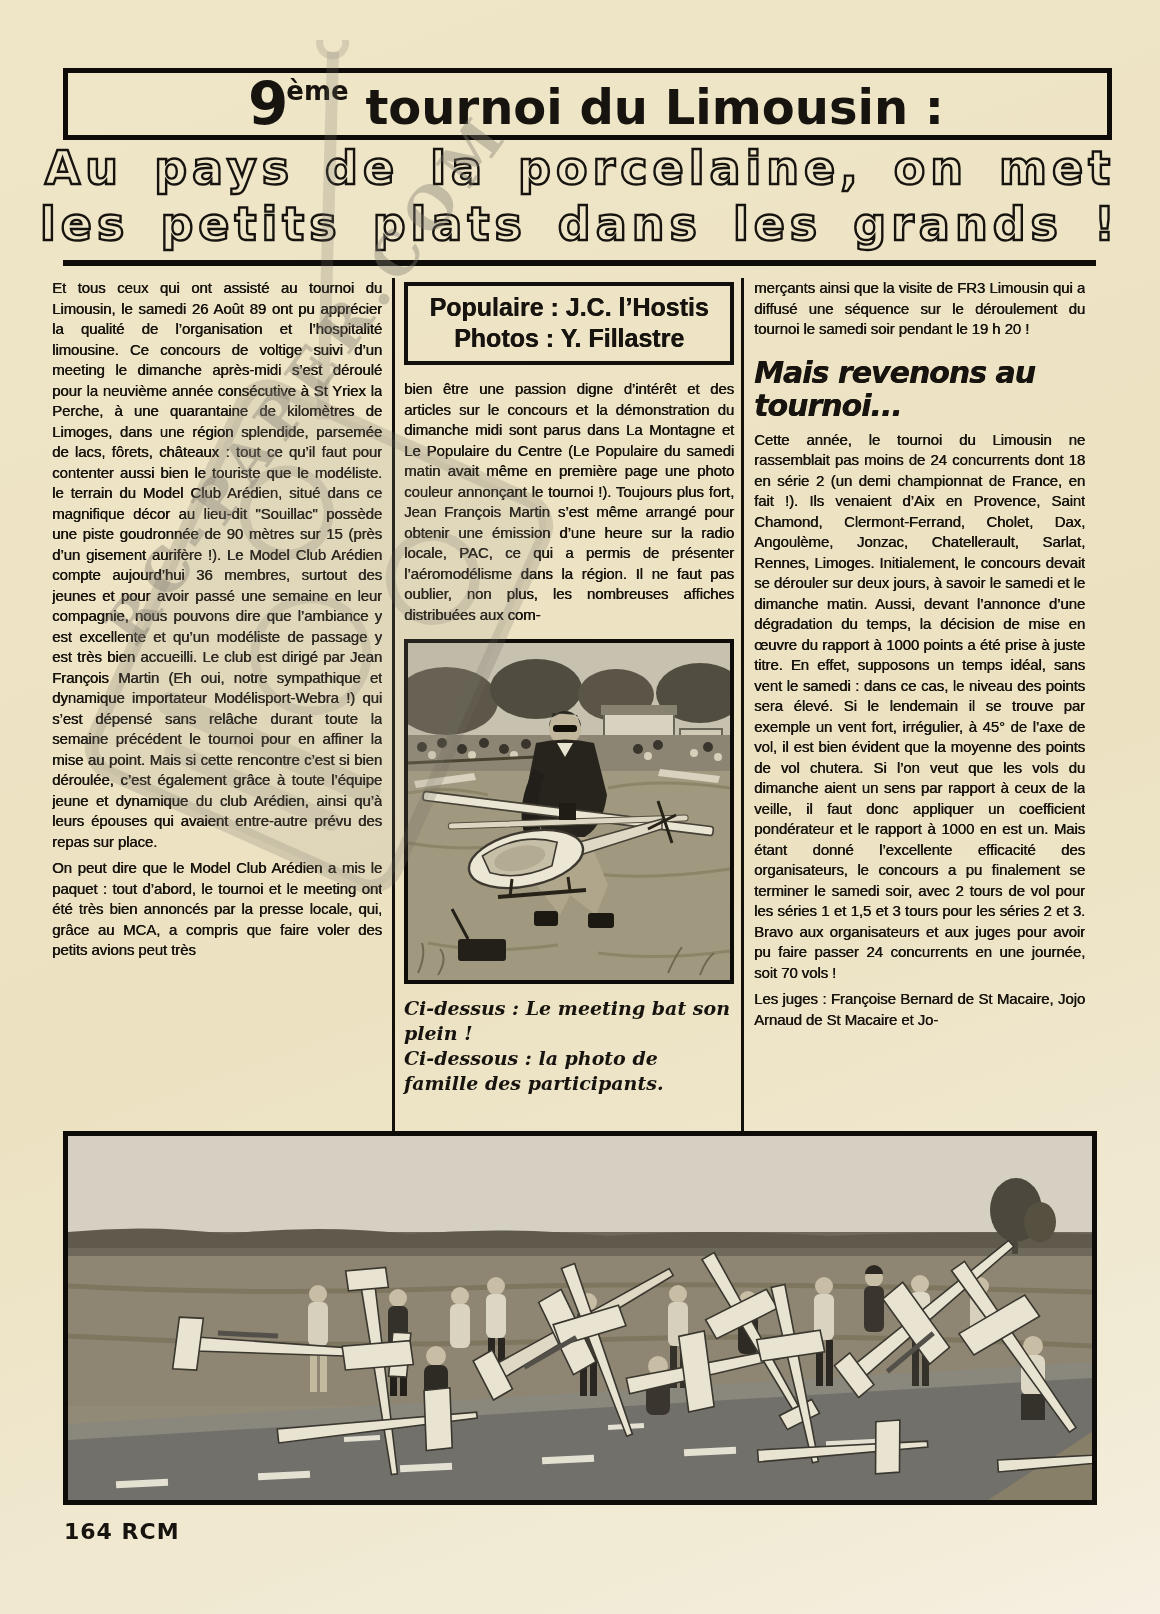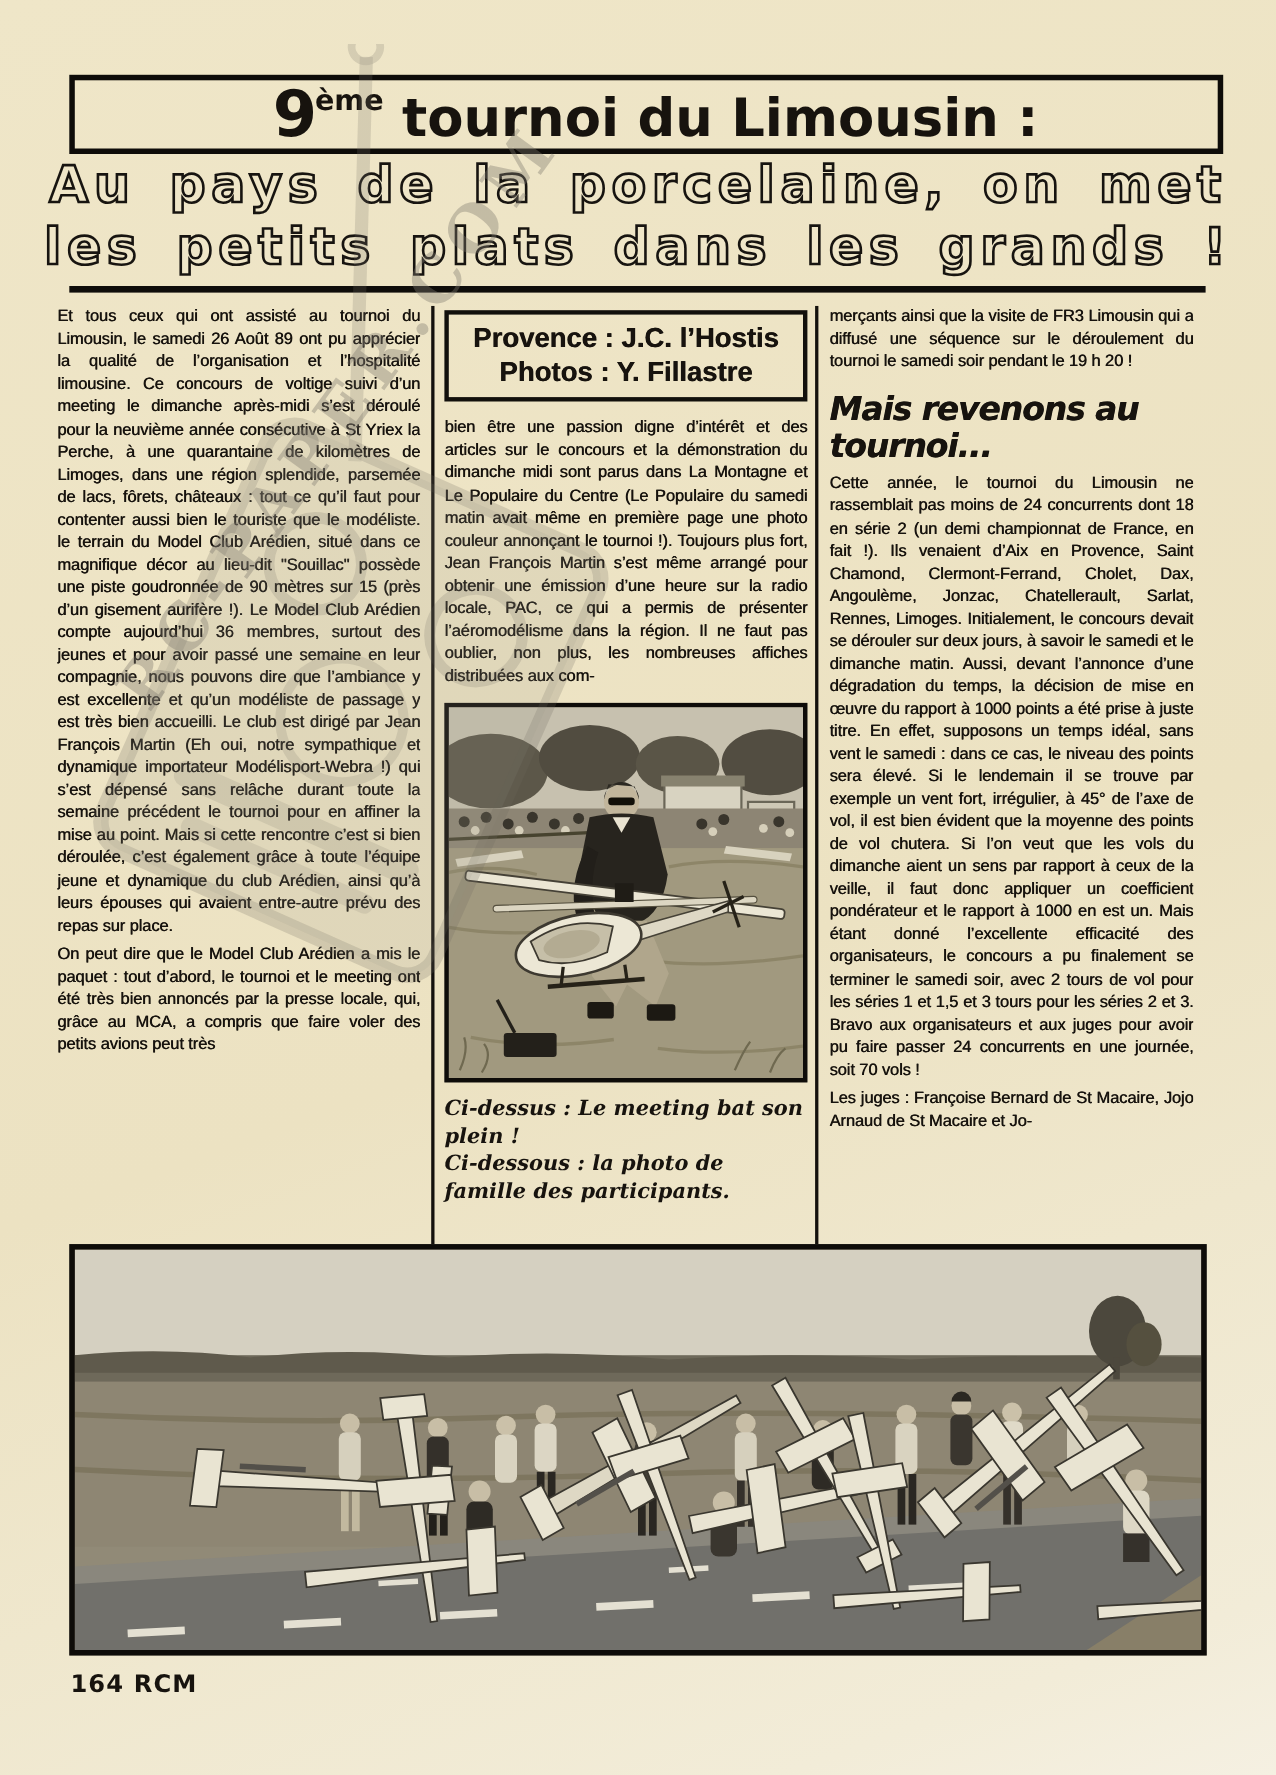--- a/index.html
+++ b/index.html
@@ -133,21 +133,21 @@
 
   <div class="columns">
 
     <div class="col col1">
       <p class="body">Et tous ceux qui ont assisté au tournoi du Limousin, le samedi 26 Août 89 ont pu apprécier la qualité de l’organisation et l’hospitalité limousine. Ce concours de voltige suivi d’un meeting le dimanche après-midi s’est déroulé pour la neuvième année consécutive à St Yriex la Perche, à une quarantaine de kilomètres de Limoges, dans une région splendide, parsemée de lacs, fôrets, châteaux : tout ce qu’il faut pour contenter aussi bien le touriste que le modéliste. le terrain du Model Club Arédien, situé dans ce magnifique décor au lieu-dit "Souillac" possède une piste goudronnée de 90 mètres sur 15 (près d’un gisement aurifère !). Le Model Club Arédien compte aujourd’hui 36 membres, surtout des jeunes et pour avoir passé une semaine en leur compagnie, nous pouvons dire que l’ambiance y est excellente et qu’un modéliste de passage y est très bien accueilli. Le club est dirigé par Jean François Martin (Eh oui, notre sympathique et dynamique importateur Modélisport-Webra !) qui s’est dépensé sans relâche durant toute la semaine précédent le tournoi pour en affiner la mise au point. Mais si cette rencontre c’est si bien déroulée, c’est également grâce à toute l’équipe jeune et dynamique du club Arédien, ainsi qu’à leurs épouses qui avaient entre-autre prévu des repas sur place.</p>
       <p class="body">On peut dire que le Model Club Arédien a mis le paquet : tout d’abord, le tournoi et le meeting ont été très bien annoncés par la presse locale, qui, grâce au MCA, a compris que faire voler des petits avions peut très</p>
     </div>
 
     <div class="col col2">
       <div class="byline-box">
-        <div>Provence : J.C. l’Hostis</div>
+        <div>Populaire : J.C. l’Hostis</div>
         <div>Photos : Y. Fillastre</div>
       </div>
       <p class="body">bien être une passion digne d’intérêt et des articles sur le concours et la démonstration du dimanche midi sont parus dans La Montagne et Le Populaire du Centre (Le Populaire du samedi matin avait même en première page une photo couleur annonçant le tournoi !). Toujours plus fort, Jean François Martin s’est même arrangé pour obtenir une émission d’une heure sur la radio locale, PAC, ce qui a permis de présenter l’aéromodélisme dans la région. Il ne faut pas oublier, non plus, les nombreuses affiches distribuées aux com-</p>
 
       <div class="photo-frame">
         <svg viewBox="0 0 322 337" preserveAspectRatio="none">
           <rect width="322" height="337" fill="#b4ad9a"></rect>
           <rect width="322" height="96" fill="#c7c1af"></rect>
           <ellipse cx="38" cy="58" rx="52" ry="34" fill="#5c5749"></ellipse>
           <ellipse cx="128" cy="46" rx="46" ry="30" fill="#514c40"></ellipse>

